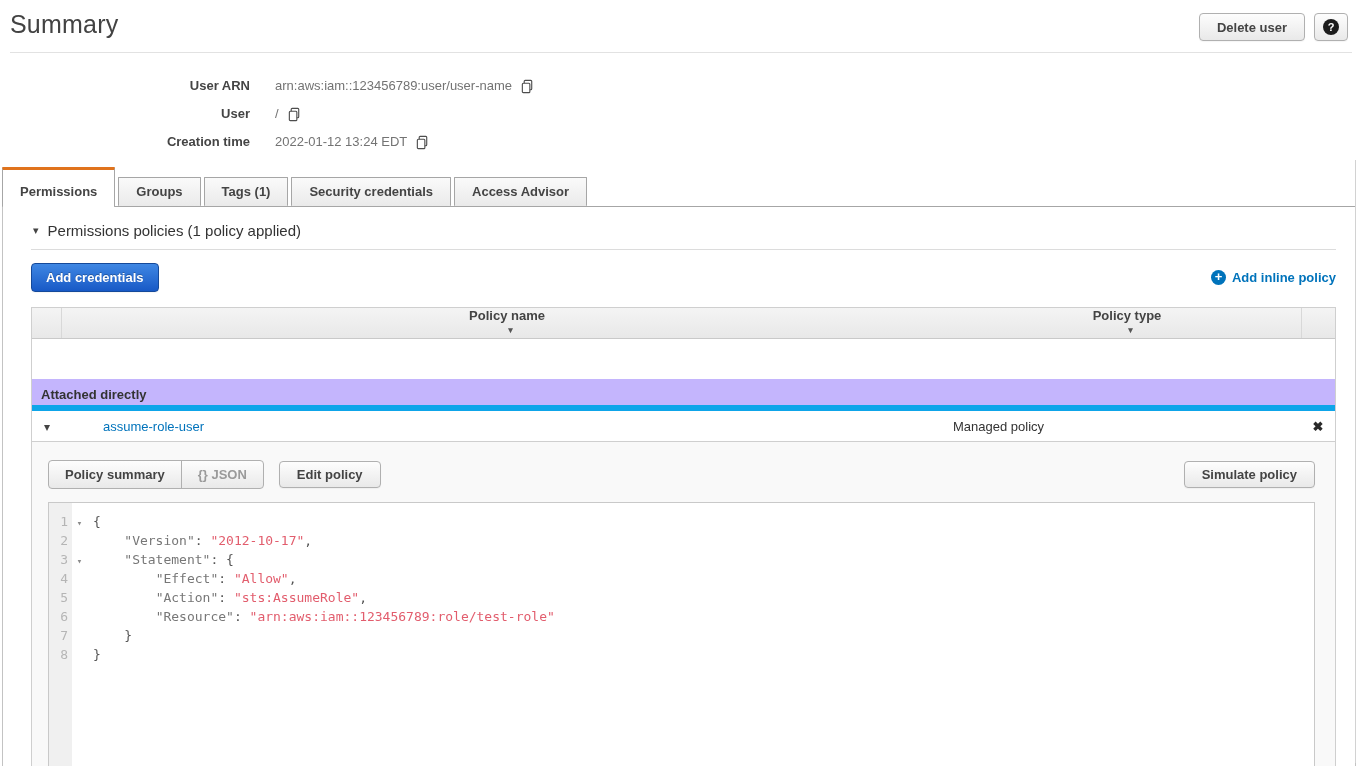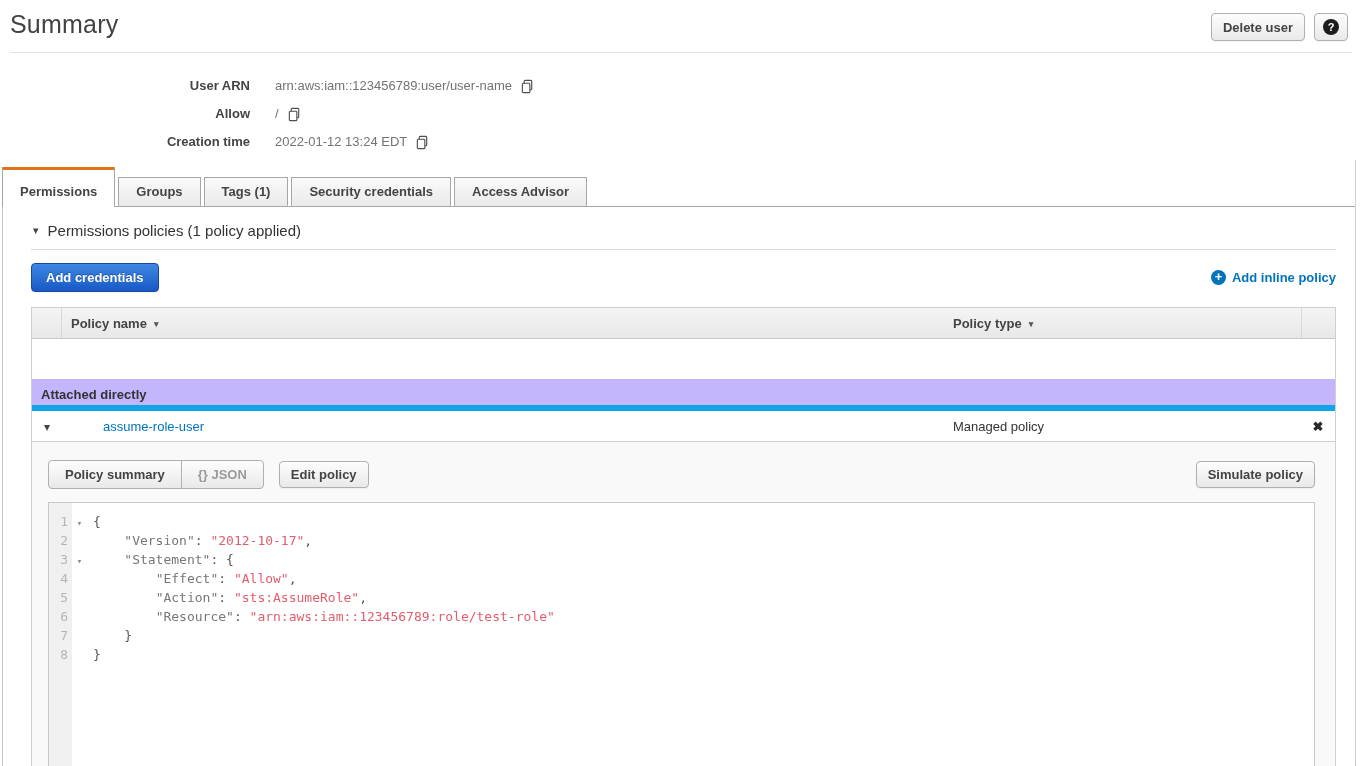--- a/index.html
+++ b/index.html
@@ -6,21 +6,21 @@
   html, body { width: 1362px; height: 766px; background: #fff; overflow: hidden; }
   body { font-family: "Liberation Sans", sans-serif; font-size: 13px; color: #333; position: relative; }
 
   
   .page-header { display: flex; justify-content: space-between; align-items: flex-start; padding: 10px 14px 0 10px; }
   .page-title { font-size: 25px; font-weight: 500; color: #434343; letter-spacing: 0.2px; }
   .header-actions { display: flex; gap: 9px; margin-top: 3px; }
 
   .btn {
     display: inline-flex; align-items: center; justify-content: center;
-    padding: 5px 11px; font-size: 13px; font-weight: bold; color: #444;
+    padding: 5px 17px; font-size: 13px; font-weight: bold; color: #444;
     background: linear-gradient(#fdfdfd, #e9e9e9);
     border: 1px solid #b0b0b0; border-radius: 4px;
     box-shadow: 0 1px 1px rgba(0,0,0,0.04); cursor: pointer; white-space: nowrap;
   }
   .btn-help { padding: 5px 8px; }
   .help-glyph { width: 16px; height: 16px; border-radius: 50%; background: #1c1c1c; color: #fff;
     font-size: 11px; font-weight: bold; line-height: 16px; text-align: center; display: inline-block; }
 
   .top-divider { height: 1px; background: #e2e2e2; margin: 11px 10px 0 10px; }
 
@@ -61,21 +61,21 @@
     padding: 6px 14px;
   }
   .add-inline-link { display: flex; align-items: center; gap: 6px; color: #0073bb; font-weight: bold; cursor: pointer; }
   .plus-circle { width: 15px; height: 15px; border-radius: 50%; background: #0073bb; color: #fff;
     font-size: 13px; font-weight: bold; line-height: 14px; text-align: center; flex: none; }
 
   
   .ptable { margin: 15px 19px 0 28px; border: 1px solid #cfcfcf; border-bottom: none; }
   .thead { display: flex; align-items: stretch; height: 31px;
     background: linear-gradient(#f4f4f4, #e8e8e8); border-bottom: 1px solid #c9c9c9; }
-  .th { display: flex; align-items: center; font-weight: bold; color: #444; cursor: pointer; }
+  .th { display: flex; align-items: center; font-weight: bold; color: #444; cursor: pointer; flex-direction: column; }
   .th-expand { width: 30px; border-right: 1px solid #d8d8d8; }
   .th-name { flex: 1; padding-left: 9px; }
   .th-type { width: 358px; padding-left: 10px; }
   .th-action { width: 34px; border-left: 1px solid #d8d8d8; }
   .sort-caret { font-size: 9px; color: #555; margin-left: 7px; margin-top: 2px; }
 
   .group-row { height: 32px; line-height: 32px; background: #c4b5fd; font-weight: bold; color: #333;
     padding-left: 9px; border-bottom: 6px solid #0ea5e9; margin-top: 40px; }
 
   .policy-row { display: flex; align-items: center; height: 31px; background: #fff; border-bottom: 1px solid #cfcfcf; }
@@ -140,21 +140,21 @@
       <span class="copy-icon">
         <svg width="15" height="15" viewBox="0 0 16 16">
           <rect x="4.5" y="1.5" width="8" height="10" rx="1" fill="#fff" stroke="#4d4d4d" stroke-width="1.2"></rect>
           <rect x="2.5" y="4.5" width="8" height="10" rx="1" fill="#fff" stroke="#4d4d4d" stroke-width="1.2"></rect>
         </svg>
       </span>
     </div>
   </div>
 
   <div class="detail-row">
-    <div class="detail-label">Allow</div>
+    <div class="detail-label">User</div>
     <div class="detail-value">
       <span>/</span>
       <span class="copy-icon" hidden="">
         <svg width="15" height="15" viewBox="0 0 16 16">
           <rect x="4.5" y="1.5" width="8" height="10" rx="1" fill="#fff" stroke="#4d4d4d" stroke-width="1.2"></rect>
           <rect x="2.5" y="4.5" width="8" height="10" rx="1" fill="#fff" stroke="#4d4d4d" stroke-width="1.2"></rect>
         </svg>
       </span>
     </div>
   </div>

